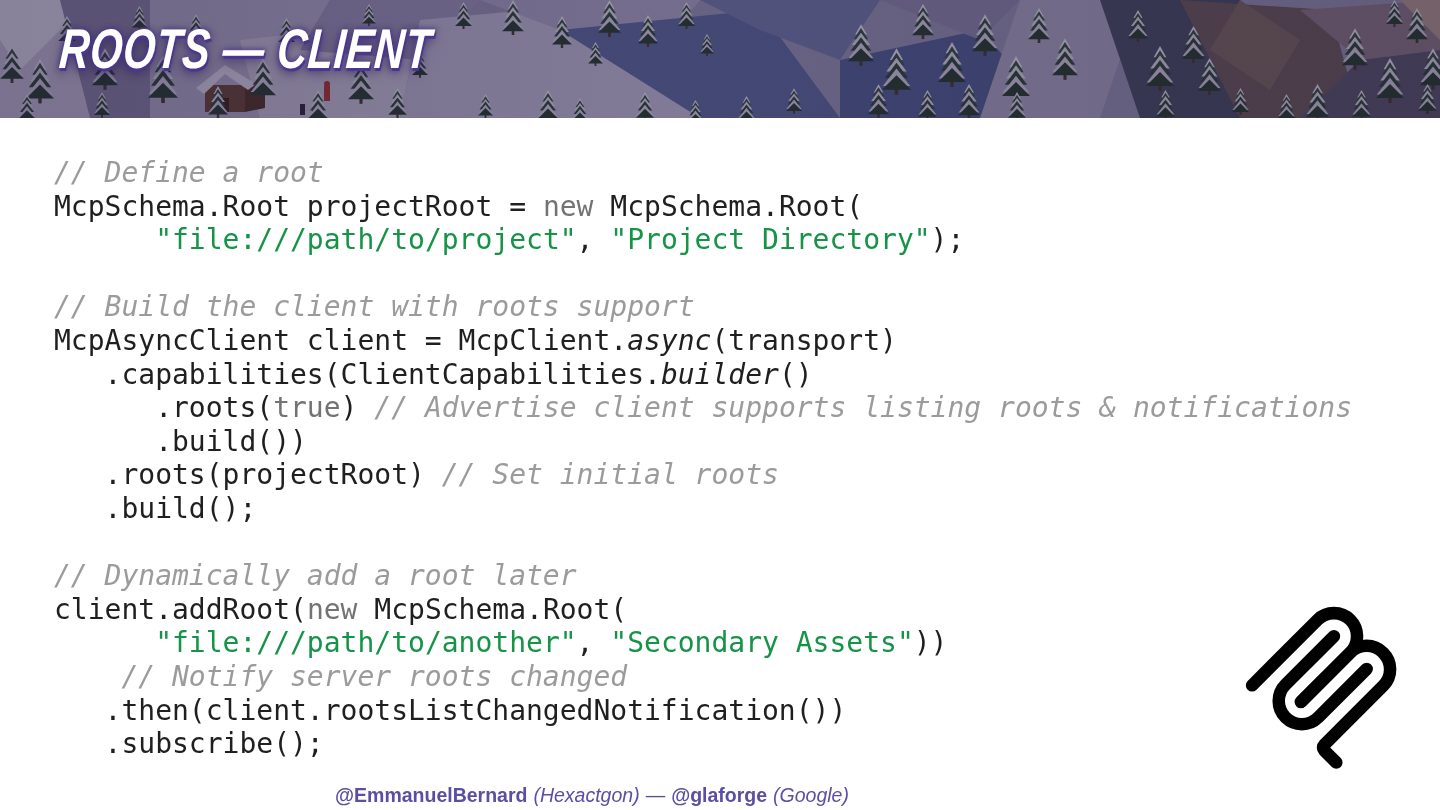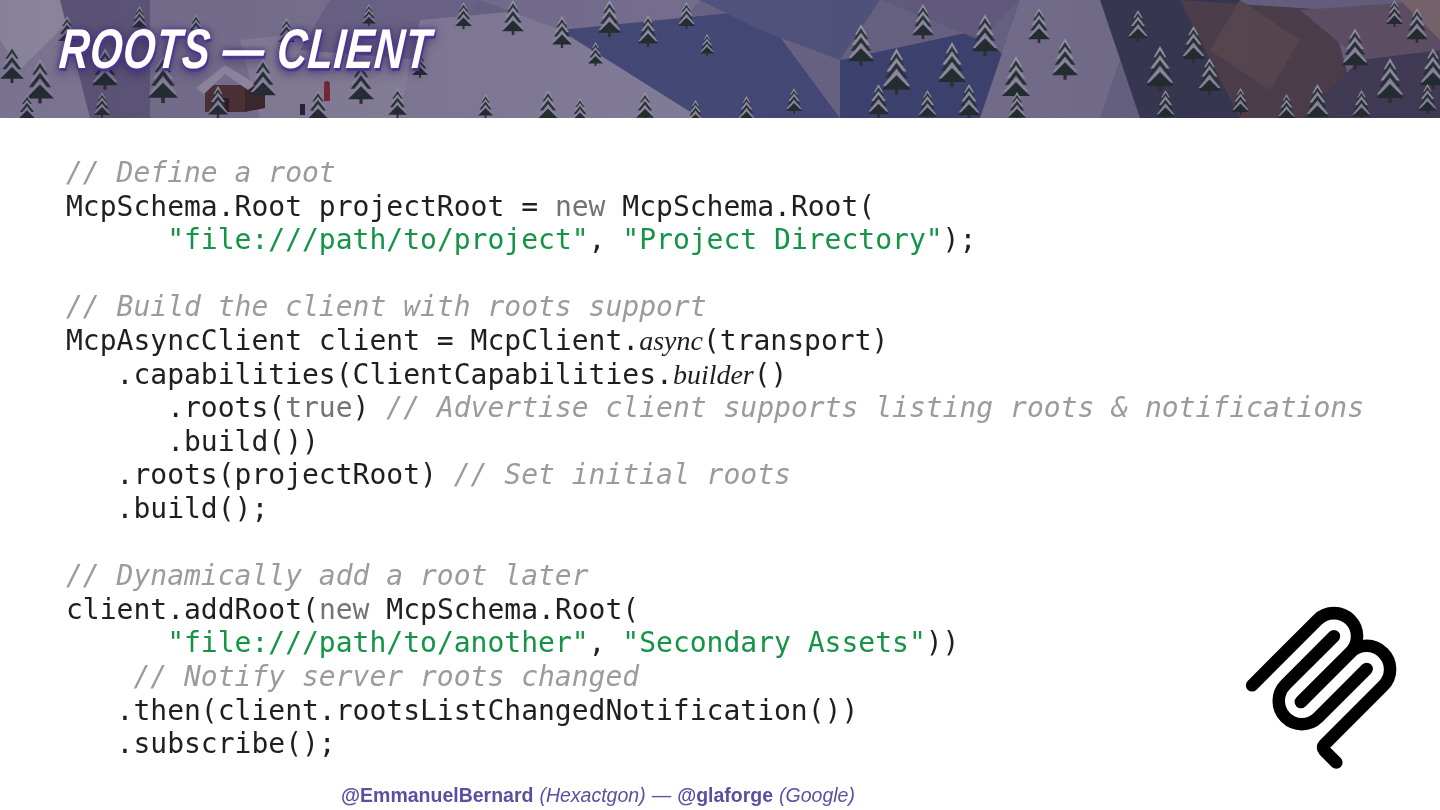--- a/index.html
+++ b/index.html
@@ -11,34 +11,34 @@
   .banner-art{position:absolute;left:0;top:0;width:1440px;height:118px;display:block;}
   .banner-overlay{position:absolute;left:0;top:0;width:1440px;height:118px;
                   background:linear-gradient(90deg,rgba(30,20,54,.46),rgba(28,20,50,.38) 45%,rgba(26,18,46,.42));}
   .title{position:absolute;left:62px;top:20px;margin:0;
          font-weight:bold;font-style:italic;font-size:56px;line-height:1.05;color:#ffffff;
          text-transform:uppercase;white-space:nowrap;letter-spacing:1px;
          transform:scaleX(.74) skewX(-6deg);transform-origin:left top;
          text-shadow:2px 3px 0 #4a3590,-2px 2px 5px rgba(74,53,144,.75),2px -2px 5px rgba(74,53,144,.55),0 5px 12px rgba(30,16,70,.6);}
 
   
-  .code{position:absolute;left:66px;top:156px;margin:0;
+  .code{position:absolute;left:54px;top:156px;margin:0;
         font-family:"DejaVu Sans Mono","Liberation Mono",monospace;
         font-size:28px;line-height:33.6px;color:#1f1f1f;white-space:pre;}
   .code-line{min-height:33.6px;}
   .tok-c{color:#9b9b9b;font-style:italic;}
   .tok-k{color:#737373;}
   .tok-s{color:#159447;}
-  .tok-i{font-style:italic;font-family:Liberation Serif, serif;}
+  .tok-i{font-style:italic;}
 
   
   .mcp-logo{position:absolute;left:1228px;top:586px;width:188px;height:198px;}
 
   
-  .credits{position:absolute;left:16px;top:784px;width:1164px;text-align:center;
+  .credits{position:absolute;left:10px;top:784px;width:1164px;text-align:center;
            font-size:19.5px;color:#5a4fa2;}
   .credits span{margin:0 3px;}
   .credits .b{font-weight:bold;}
   .credits .i{font-style:italic;}
 </style>
 </head>
 <body>
 
 <div class="slide">
 

